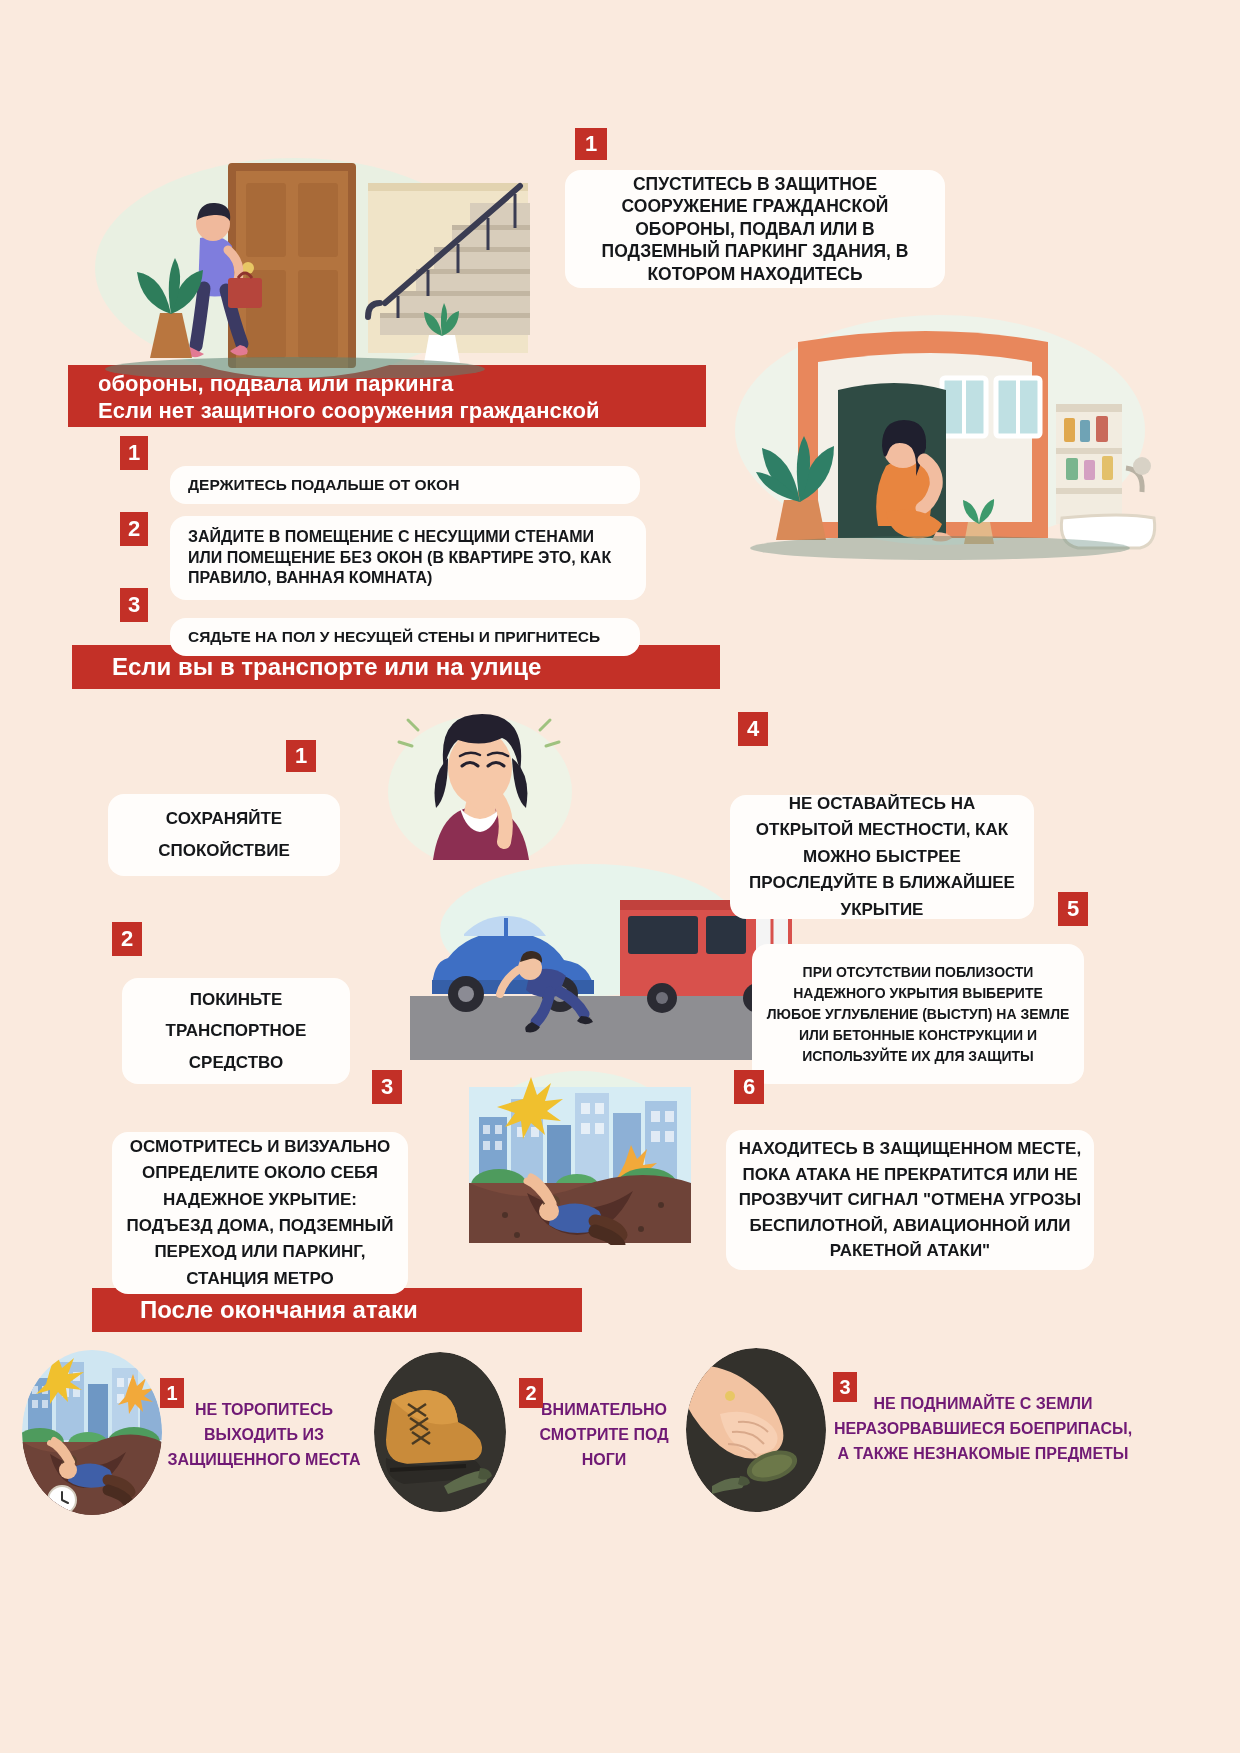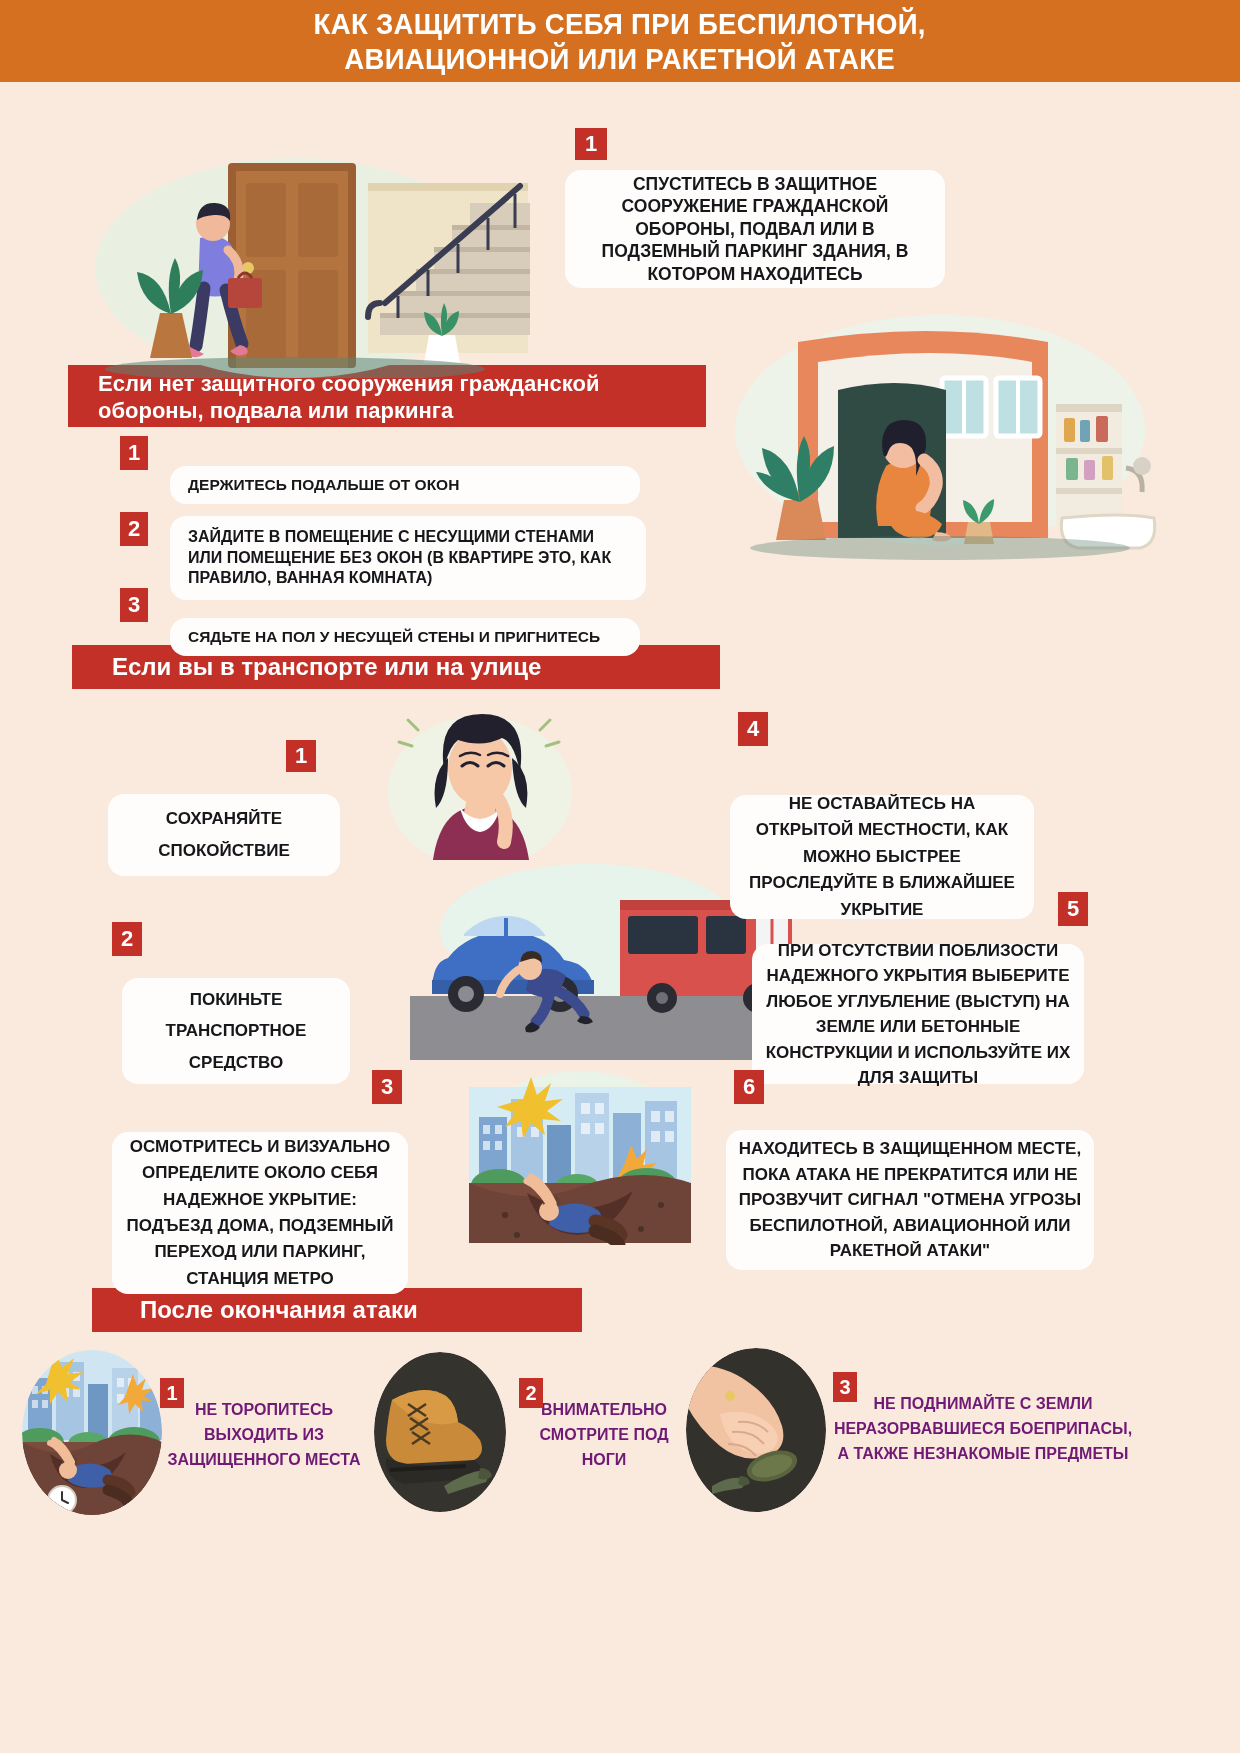--- a/index.html
+++ b/index.html
@@ -161,26 +161,20 @@
     border-radius: 50%;
     overflow: hidden;
     z-index: 2;
   }
 </style>
 </head>
 <body>
 
 <div id="poster">
 
-  <div class="header-band">
-    <div class="header-title">
-      <div>КАК ЗАЩИТИТЬ СЕБЯ ПРИ БЕСПИЛОТНОЙ,</div>
-      <div>АВИАЦИОННОЙ ИЛИ РАКЕТНОЙ АТАКЕ</div>
-    </div>
-  </div>
 
 
   <svg class="illus" id="illus-door" style="left:80px; top:128px; width:480px; height:250px;" viewBox="0 0 480 250">
     <ellipse cx="215" cy="140" rx="200" ry="110" fill="#e9f0e2"></ellipse>
 
     <rect x="288" y="55" width="160" height="170" fill="#f0e4c8"></rect>
     <rect x="288" y="55" width="160" height="8" fill="#e2d3b0"></rect>
 
     <g fill="#d8cdbb">
       <rect x="300" y="185" width="150" height="22"></rect>
@@ -253,22 +247,22 @@
 
   <div class="num" id="num-b1" style="left:575px; top:128px; width:32px; height:32px; font-size:22px;">
     <span>1</span>
   </div>
   <div class="card center" id="card-b1" style="left:565px; top:138px; width:380px; height:118px; font-size:17.5px; padding:10px 18px;">
     <span>СПУСТИТЕСЬ В ЗАЩИТНОЕ СООРУЖЕНИЕ ГРАЖДАНСКОЙ ОБОРОНЫ, ПОДВАЛ ИЛИ В ПОДЗЕМНЫЙ ПАРКИНГ ЗДАНИЯ, В КОТОРОМ НАХОДИТЕСЬ</span>
   </div>
 
   <div class="ribbon" id="ribbon-noshelter">
     <div>
+      <div>обороны, подвала или паркинга</div>
       <div>Если нет защитного сооружения гражданской</div>
-      <div>обороны, подвала или паркинга</div>
     </div>
   </div>
 
   <svg class="illus" id="illus-bath" style="left:690px; top:300px; width:480px; height:270px;" viewBox="0 0 480 270">
     <ellipse cx="250" cy="130" rx="205" ry="115" fill="#eef3ea"></ellipse>
 
     <path d="M108 42 q130 -22 250 0 l0 196 l-250 0 z" fill="#e8875c"></path>
     <path d="M128 62 q118 -18 214 0 l0 160 l-214 0 z" fill="#f4f0e8"></path>
 
     <rect x="252" y="78" width="44" height="58" rx="3" fill="#bfe0e3" stroke="#ffffff" stroke-width="5"></rect>
@@ -514,21 +508,21 @@
   <div class="num" id="num-s4" style="left:738px; top:712px; width:30px; height:34px; font-size:22px;">
     <span>4</span>
   </div>
   <div class="card center" id="card-s4" style="left:730px; top:763px; width:304px; height:124px; font-size:17px; padding:8px 12px; line-height:1.55;">
     <span>НЕ ОСТАВАЙТЕСЬ НА ОТКРЫТОЙ МЕСТНОСТИ, КАК МОЖНО БЫСТРЕЕ ПРОСЛЕДУЙТЕ В БЛИЖАЙШЕЕ УКРЫТИЕ</span>
   </div>
 
   <div class="num" id="num-s5" style="left:1058px; top:892px; width:30px; height:34px; font-size:22px;">
     <span>5</span>
   </div>
-  <div class="card center" id="card-s5" style="left:752px; top:912px; width:332px; height:140px; font-size:17px; padding:0 12px; line-height:1.5;">
+  <div class="card center" id="card-s5" style="left:752px; top:912px; width:332px; height:140px; font-size:14px; padding:0 12px; line-height:1.5;">
     <span>ПРИ ОТСУТСТВИИ ПОБЛИЗОСТИ НАДЕЖНОГО УКРЫТИЯ ВЫБЕРИТЕ ЛЮБОЕ  УГЛУБЛЕНИЕ (ВЫСТУП) НА ЗЕМЛЕ ИЛИ БЕТОННЫЕ КОНСТРУКЦИИ И ИСПОЛЬЗУЙТЕ ИХ ДЛЯ ЗАЩИТЫ</span>
   </div>
 
   <div class="num" id="num-s6" style="left:734px; top:1070px; width:30px; height:34px; font-size:22px;">
     <span>6</span>
   </div>
   <div class="card center" id="card-s6" style="left:726px; top:1098px; width:368px; height:140px; font-size:17px; padding:0 12px; line-height:1.5;">
     <span>НАХОДИТЕСЬ В ЗАЩИЩЕННОМ МЕСТЕ, ПОКА АТАКА НЕ ПРЕКРАТИТСЯ ИЛИ НЕ ПРОЗВУЧИТ СИГНАЛ "ОТМЕНА УГРОЗЫ БЕСПИЛОТНОЙ, АВИАЦИОННОЙ ИЛИ РАКЕТНОЙ АТАКИ"</span>
   </div>
 

